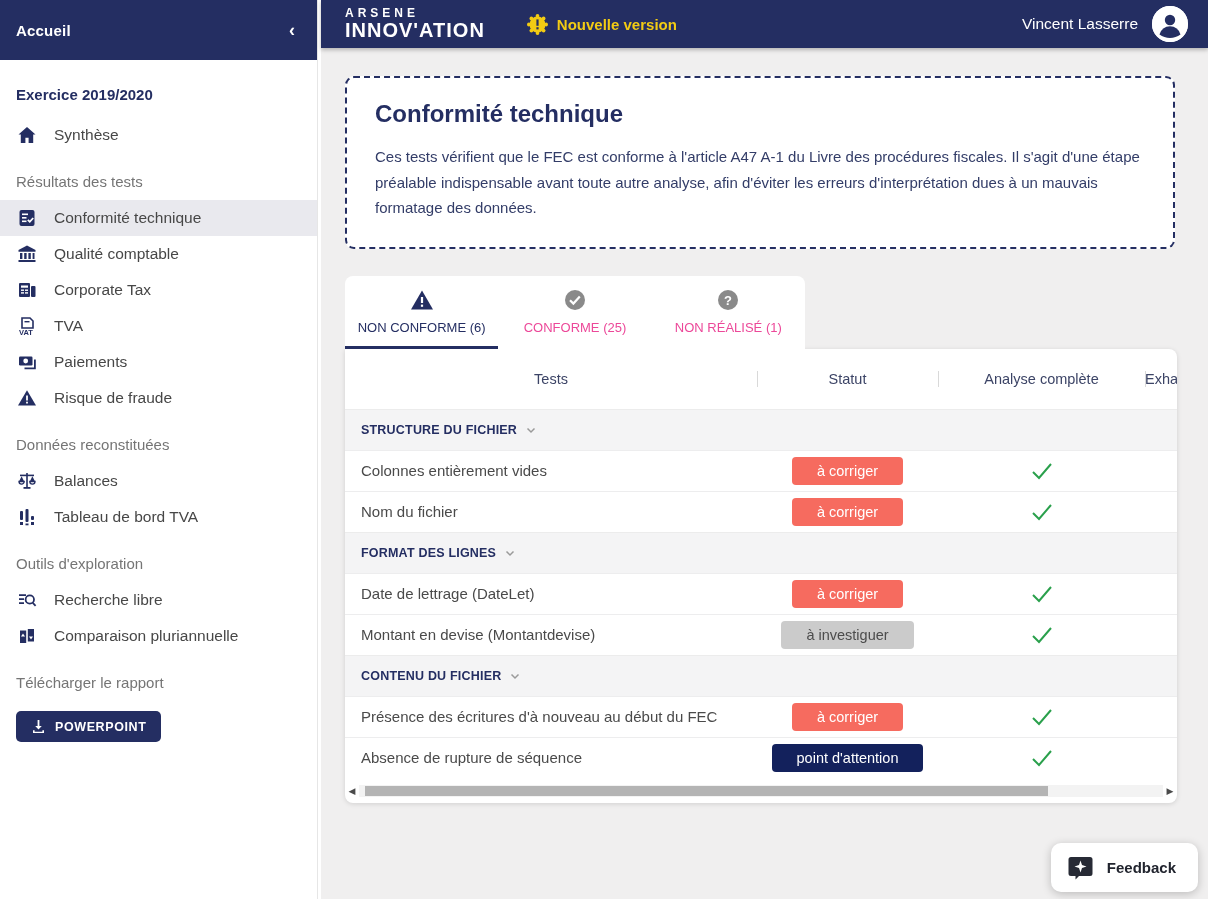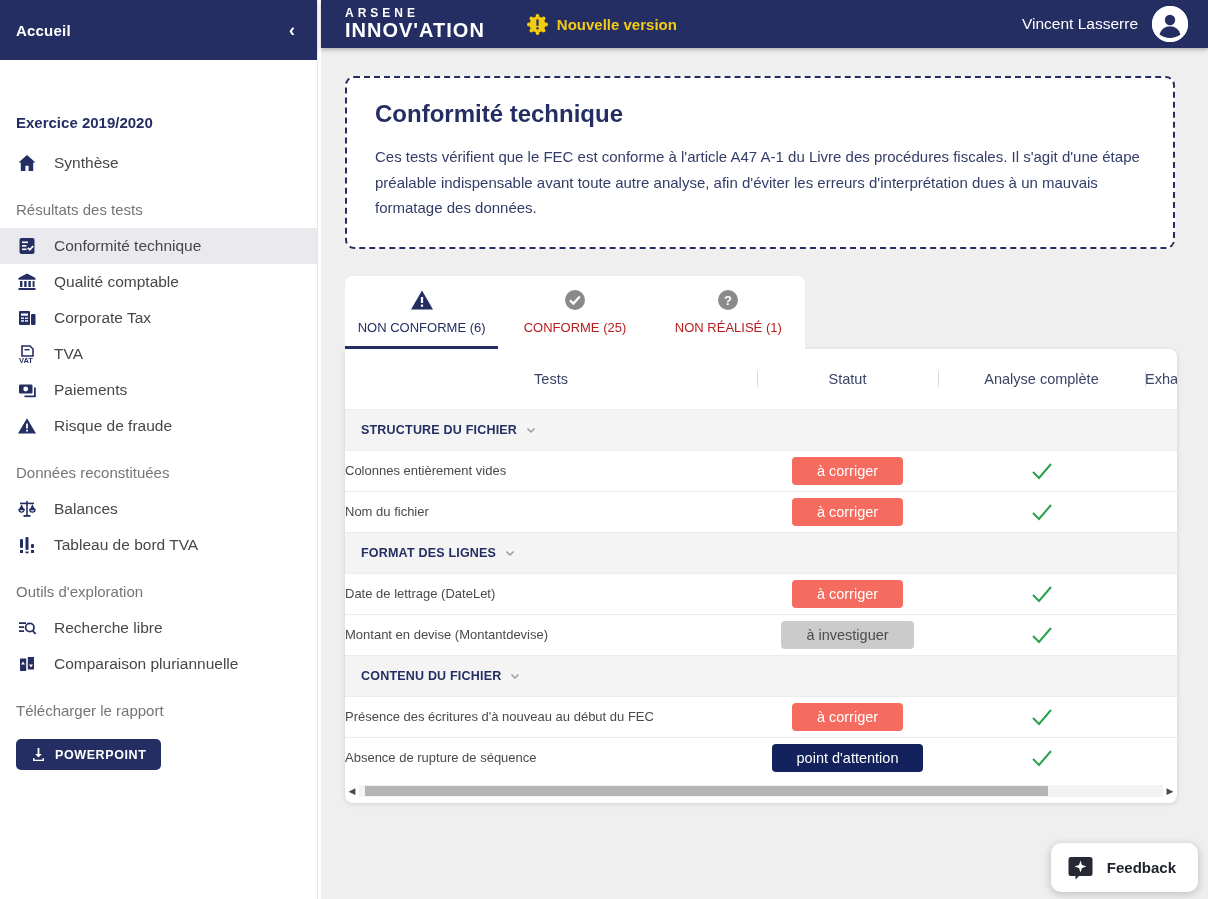--- a/index.html
+++ b/index.html
@@ -6,21 +6,21 @@
   html,body { width:1208px; height:899px; overflow:hidden;
     font-family:"Liberation Sans", sans-serif; background:#ffffff; }
   .app { display:flex; width:1208px; height:899px; position:relative; }
 
   
   .sidebar { width:318px; min-width:318px; background:#fff; border-right:1px solid #e6e6e6; display:flex; flex-direction:column; }
   .sidebar-gap { width:3px; min-width:3px; background:#fff; }
   .sidebar-header { height:60px; background:#242e62; color:#fff; display:flex; align-items:center; justify-content:space-between; padding:0 22px 0 16px; }
   .sidebar-header .title { font-size:15px; font-weight:bold; letter-spacing:.2px; }
   .sidebar-header .chev { font-size:18px; font-weight:bold; cursor:pointer; line-height:1; }
-  .sidebar-body { flex:1; padding:18px 0 0 0; overflow:hidden;margin-top:28px; }
+  .sidebar-body { flex:1; padding:18px 0 0 0; overflow:hidden; }
   .exercise { font-size:15px; font-weight:bold; color:#242e62; padding:8px 16px 14px 16px; }
   .side-item { display:flex; align-items:center; gap:16px; padding:7px 16px; height:36px; cursor:pointer; }
   .side-item.active { background:#e9e9ee; }
   .side-item .ic { width:22px; height:22px; display:flex; align-items:center; justify-content:center; flex:none; }
   .side-item .lbl { font-size:15.5px; color:#474747; white-space:nowrap; }
   .side-section { font-size:15px; color:#757575; padding:20px 16px 10px 16px; }
   .ppt-btn { margin:10px 16px; background:#242e62; color:#fff; border:none; border-radius:5px;
     padding:8px 15px; font-size:12.5px; font-weight:bold; letter-spacing:.6px; display:inline-flex;
     align-items:center; gap:9px; cursor:pointer; font-family:"Liberation Sans",sans-serif; width:fit-content; }
 
@@ -39,32 +39,32 @@
 
   .content { flex:1; padding:28px 32px 0 24px; overflow:hidden; }
 
   .desc-card { background:#fff; border:2px dashed #242e62; border-radius:9px; padding:22px 28px 26px 28px; width:830px; }
   .desc-card h1 { color:#242e62; font-size:24px; font-weight:600; margin-bottom:16px; }
   .desc-card p { color:#333d68; font-size:15px; line-height:1.7; max-width:790px; }
 
   .tabs { margin-top:27px; width:460px; background:#fff; border-radius:8px 8px 0 0; display:flex; position:relative; z-index:2; }
   .tab { flex:1; text-align:center; padding:12px 6px 14px 6px; cursor:pointer; position:relative; }
   .tab .ticon { height:24px; display:flex; align-items:center; justify-content:center; margin-bottom:8px; }
-  .tab .tlbl { font-size:13px; color:#b91c1c; white-space:nowrap; }
+  .tab .tlbl { font-size:13px; color:#ec4899; white-space:nowrap; }
   .tab.active .tlbl { color:#242e62; }
   .tab.active::after { content:""; position:absolute; left:0; right:0; bottom:0; height:3px; background:#242e62; }
 
   .table-card { width:832px; background:#fff; border-radius:0 8px 8px 8px; box-shadow:0 1px 5px rgba(0,0,0,.13); overflow:hidden; }
   .thead { display:grid; grid-template-columns:412px 181px 207px 1fr; height:60px; align-items:center; }
   .th { text-align:center; font-size:14.5px; color:#3c4466; position:relative; white-space:nowrap; overflow:hidden; }
   .th.sep::before { content:""; position:absolute; left:0; top:50%; transform:translateY(-50%); width:1px; height:22px; background:#d9d9d9; }
   .group-row { background:#f4f4f5; padding:13px 16px; display:flex; align-items:center; gap:8px; cursor:pointer; border-top:1px solid #ececec; }
   .group-row .glbl { font-size:12.5px; font-weight:bold; color:#242e62; letter-spacing:.2px; }
   .data-row { display:grid; grid-template-columns:412px 181px 207px 1fr; align-items:center; height:41px; border-top:1px solid #ededee; cursor:pointer; }
-  .data-row .tname { font-size:13px; color:#4a4a4a; white-space:nowrap; overflow:hidden; }
+  .data-row .tname { padding-left:16px; font-size:15px; color:#4a4a4a; white-space:nowrap; overflow:hidden; }
   .badge { justify-self:center; border:none; border-radius:4px; padding:6px 25px; font-size:14.5px; cursor:pointer; font-family:"Liberation Sans",sans-serif; white-space:nowrap; }
   .badge-error { background:#f66b5f; color:#fff; }
   .badge-investigate { background:#cbcbcb; color:#4c4c4c; }
   .badge-attention { background:#13215c; color:#fff; }
   .checkcell { justify-self:center; }
   .hscroll { display:flex; align-items:center; height:18px; margin:4px 2px 3px 2px; gap:2px; }
   .hs-arrow { width:10px; text-align:center; font-size:9px; color:#4a4a4a; cursor:pointer; line-height:18px; }
   .hs-track { flex:1; height:12px; background:#f3f3f3; position:relative; }
   .hs-thumb { position:absolute; left:6px; top:1px; height:10px; width:85%; background:#b4b4b4; cursor:grab; }
 

